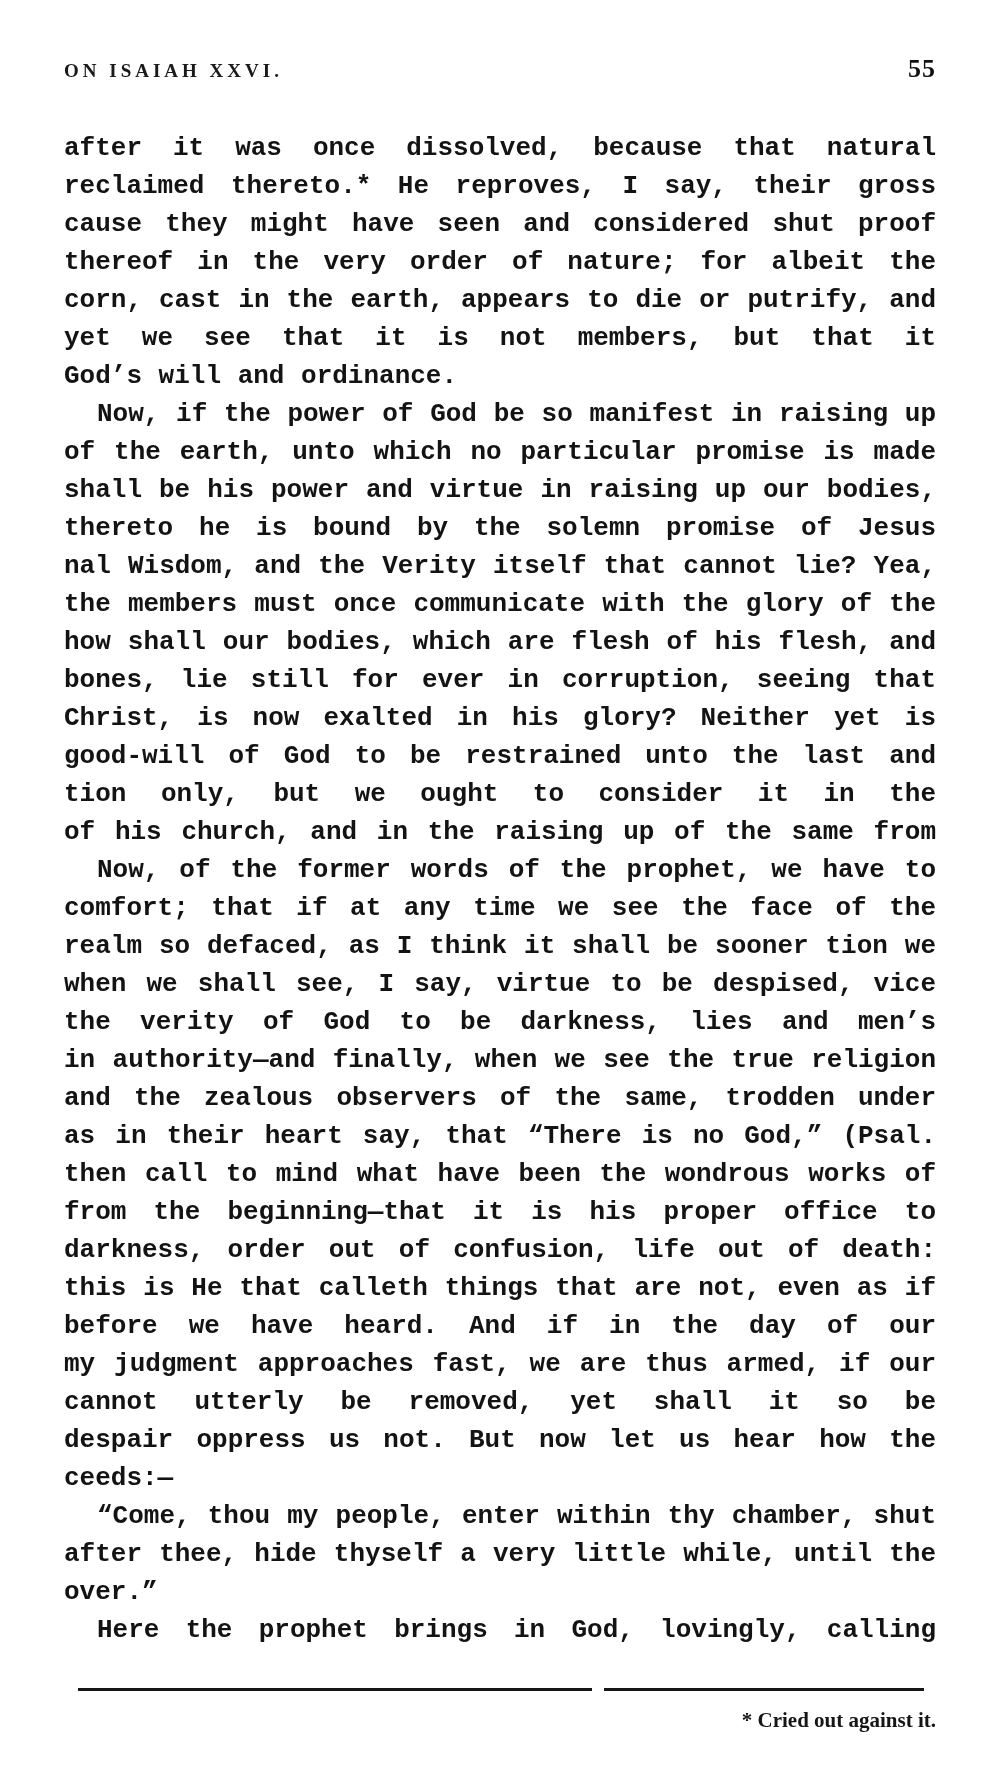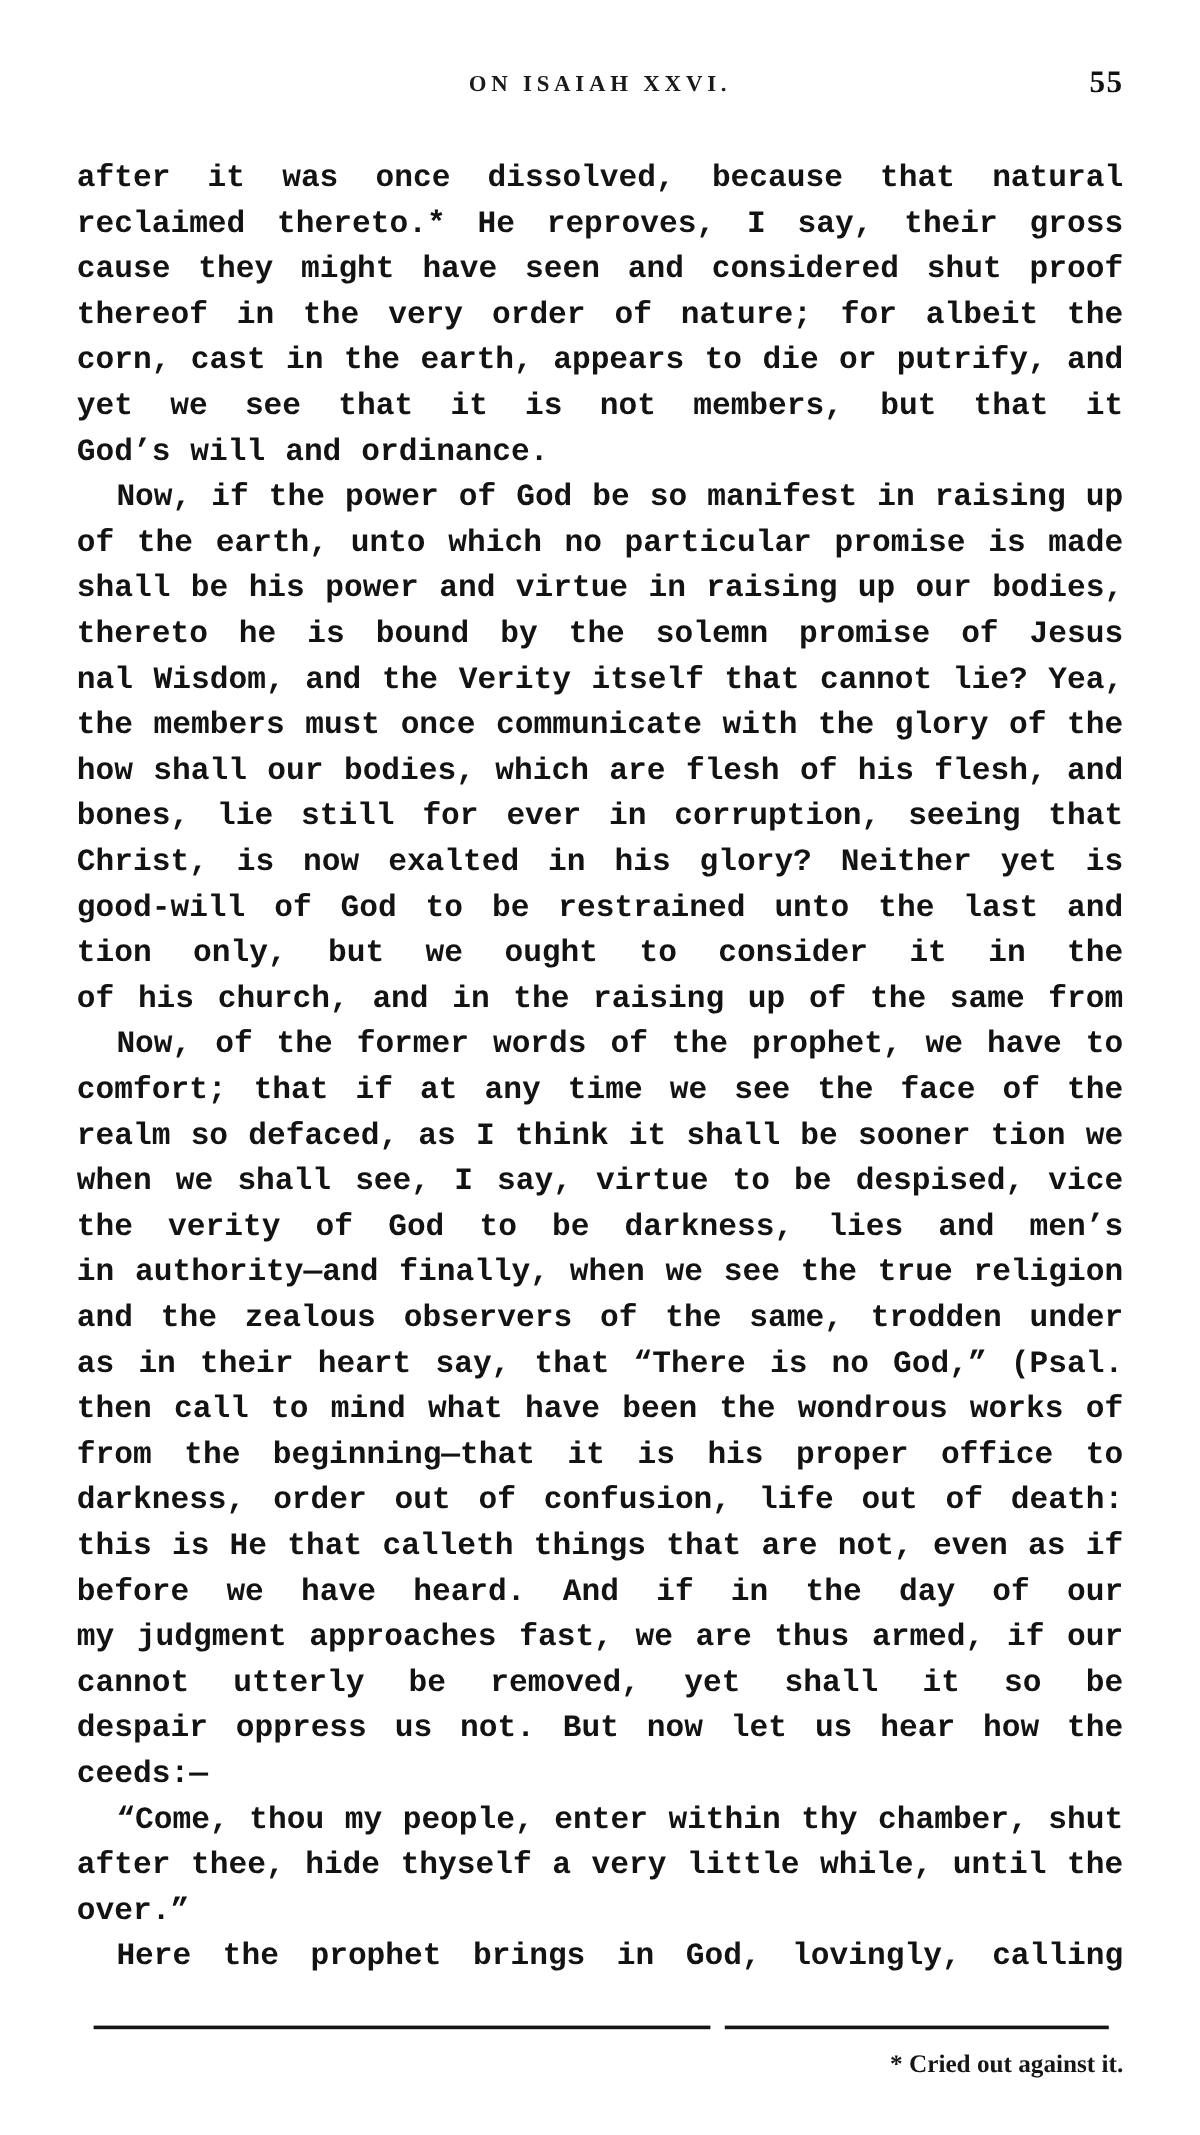--- a/index.html
+++ b/index.html
@@ -19,21 +19,21 @@
   }
   .header {
     position: absolute;
     top: 60px;
     left: 64px;
     width: 872px;
     height: 34px;
   }
   .running-title {
     display: block;
-    text-align: center;
+    text-align: left;
     font-size: 19px;
     letter-spacing: 4px;
     color: #1a1a1a;
   }
   .page-number {
     position: absolute;
     right: 0;
     top: -6px;
     font-size: 26px;
     letter-spacing: 1px;

